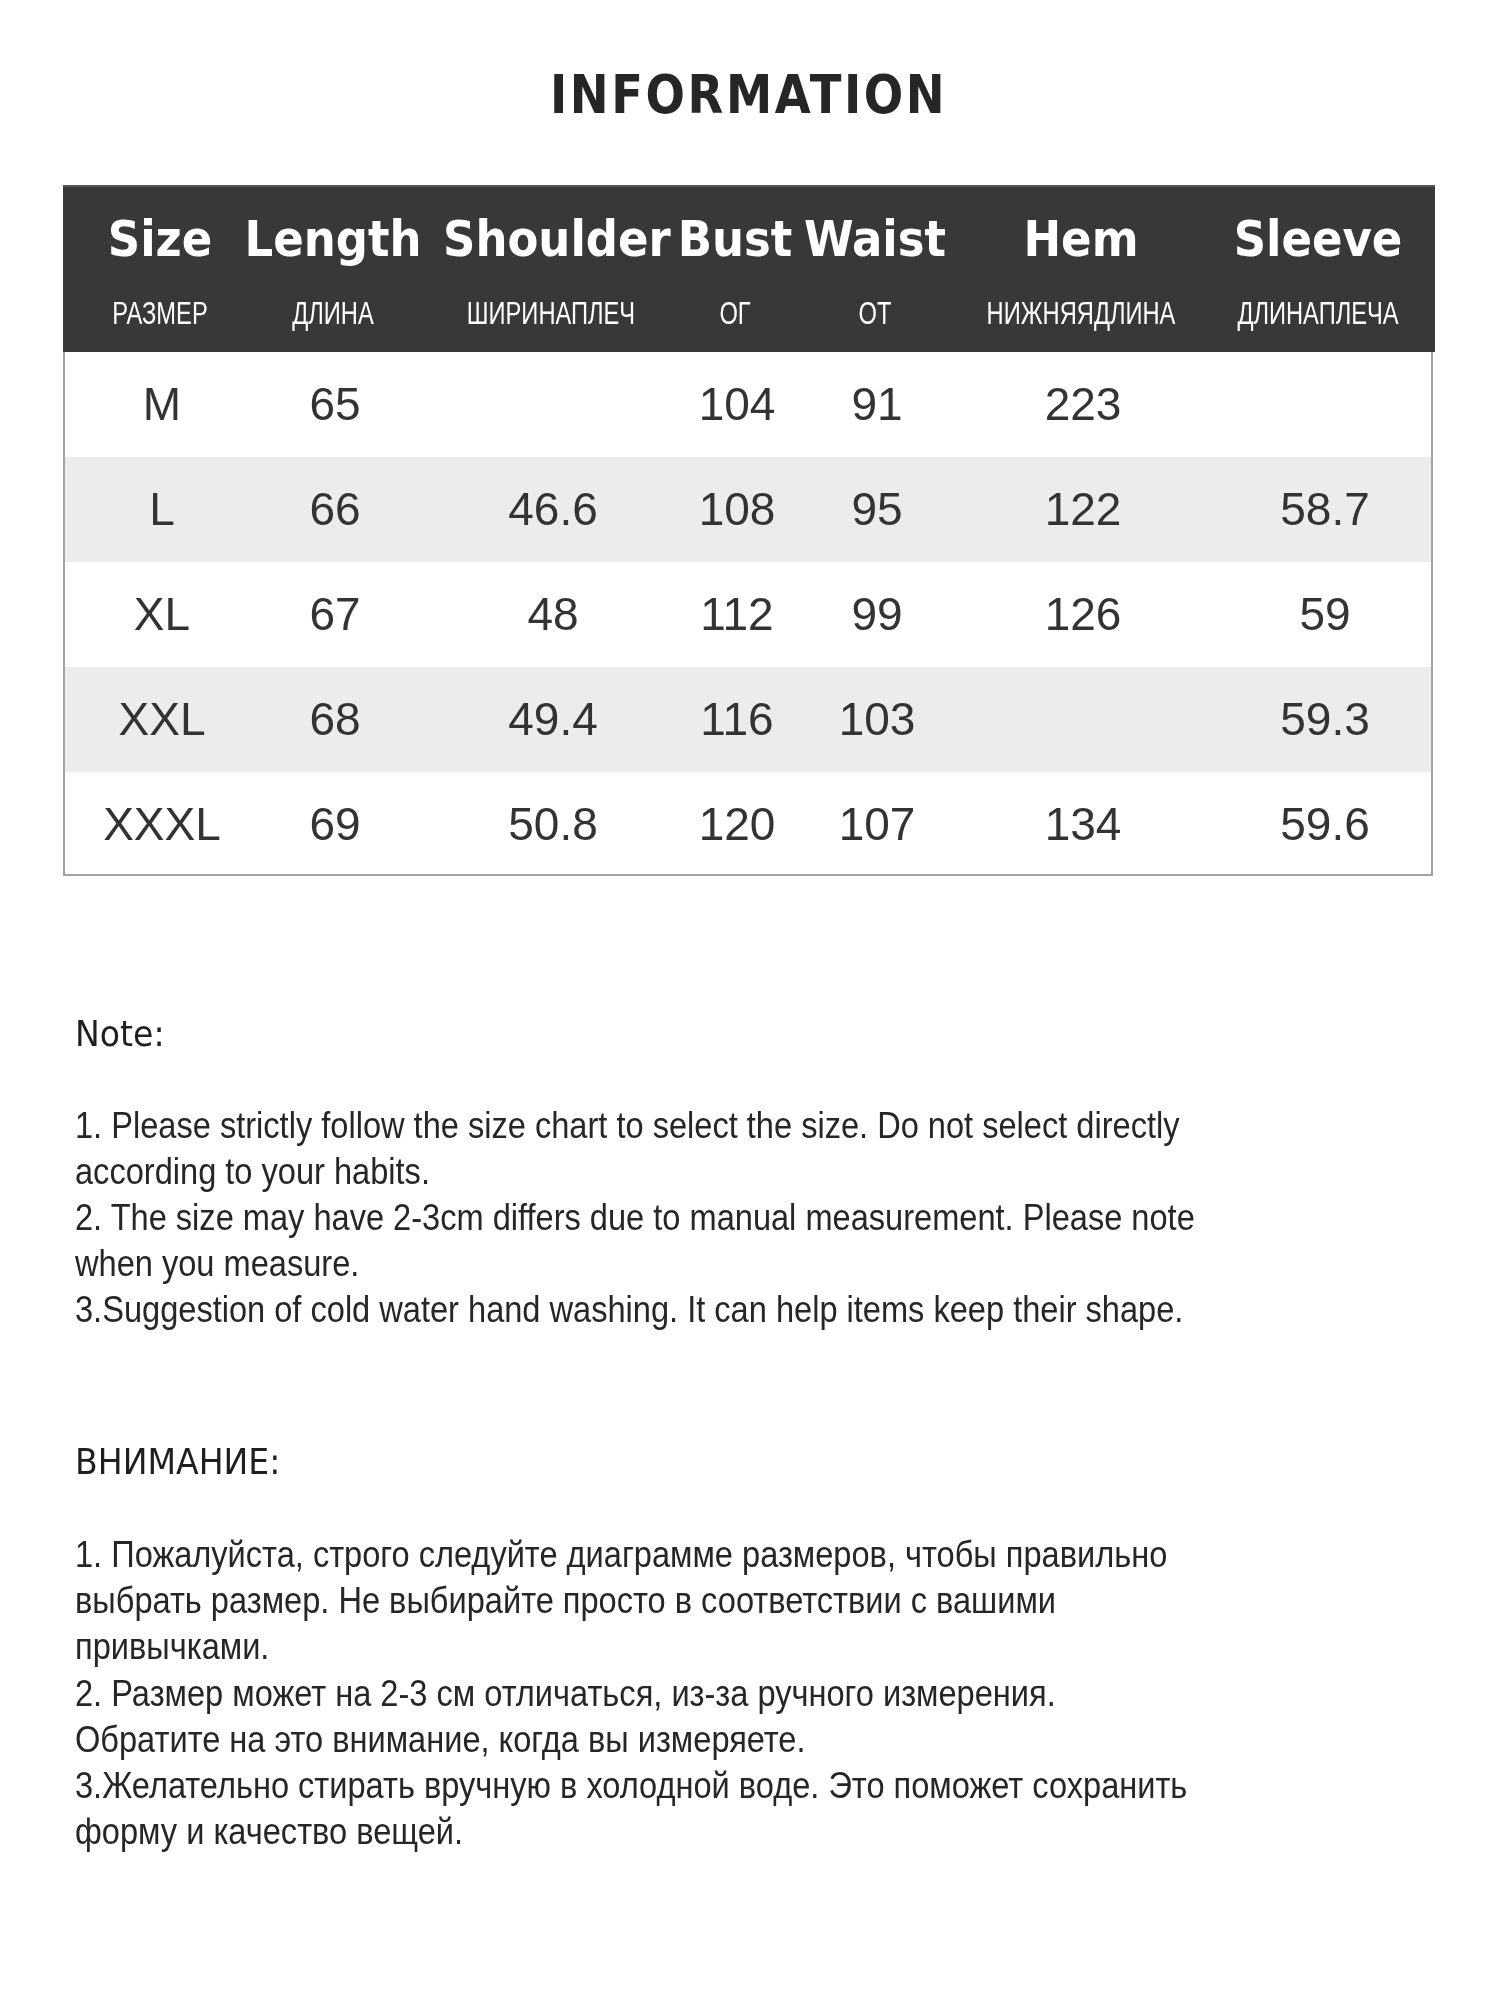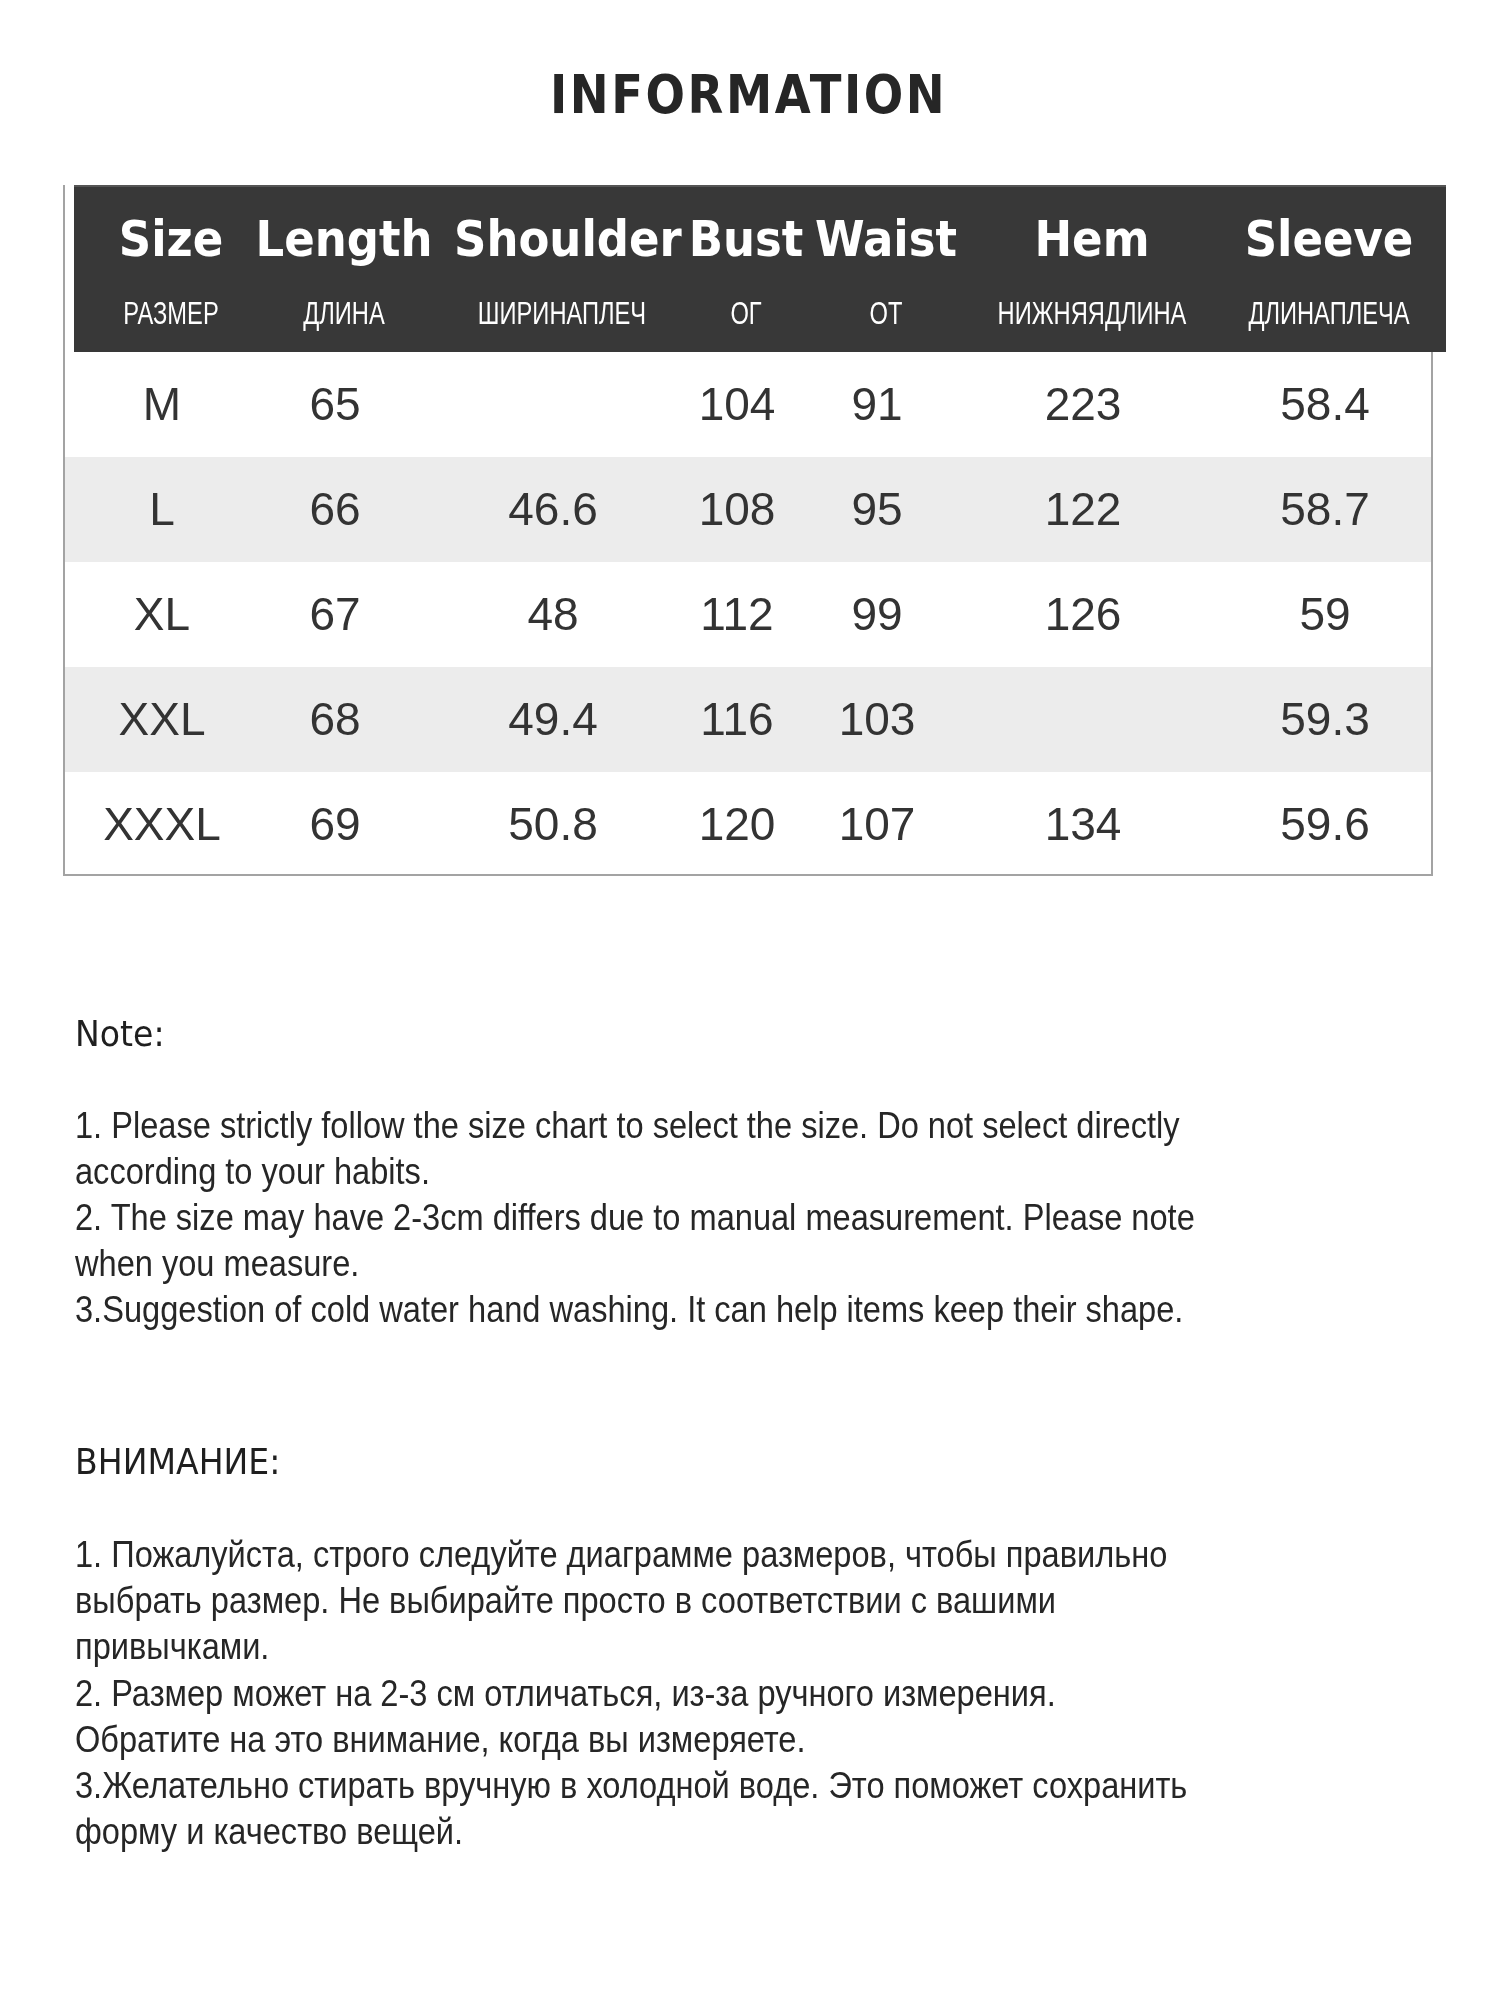--- a/index.html
+++ b/index.html
@@ -42,21 +42,20 @@
   }
   .thead {
     position: absolute;
     left: -2px;
     top: 0;
     width: 1372px;
     height: 167px;
     background: #383838;
     border-top: 2px solid #555555;
     box-sizing: border-box;
-    margin-left: 11px;
   }
   .th {
     position: absolute;
     top: 0;
     width: 240px;
     margin-left: -120px;
     height: 167px;
     text-align: center;
   }
   .th-en {
@@ -167,21 +166,20 @@
       <div class="th-ru">ДЛИНАПЛЕЧА</div>
     </div>
   </div>
 
   <div class="row" style="top:167px">
     <div class="td" style="left:97px">M</div>
     <div class="td" style="left:270px">65</div>
     <div class="td" style="left:672px">104</div>
     <div class="td" style="left:812px">91</div>
     <div class="td" style="left:1018px">223</div>
-    <div class="td" style="left:1260px">58.4</div>
   </div>
 
   <div class="row alt" style="top:272px">
     <div class="td" style="left:97px">L</div>
     <div class="td" style="left:270px">66</div>
     <div class="td" style="left:488px">46.6</div>
     <div class="td" style="left:672px">108</div>
     <div class="td" style="left:812px">95</div>
     <div class="td" style="left:1018px">122</div>
     <div class="td" style="left:1260px">58.7</div>

